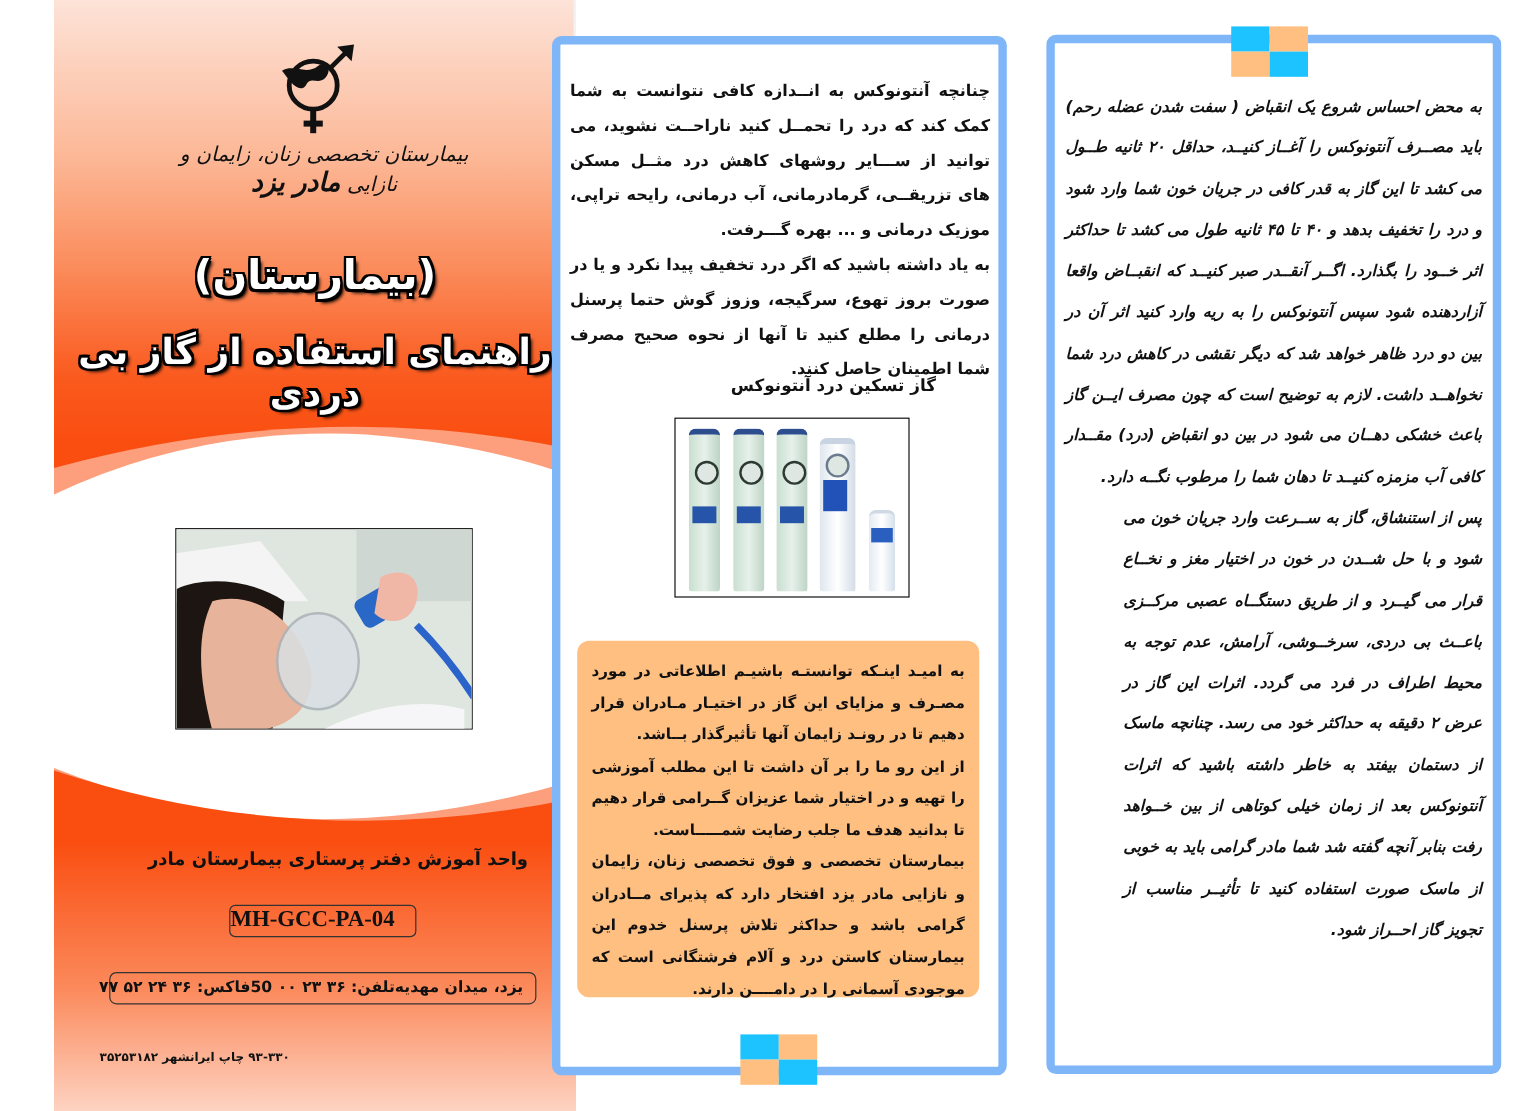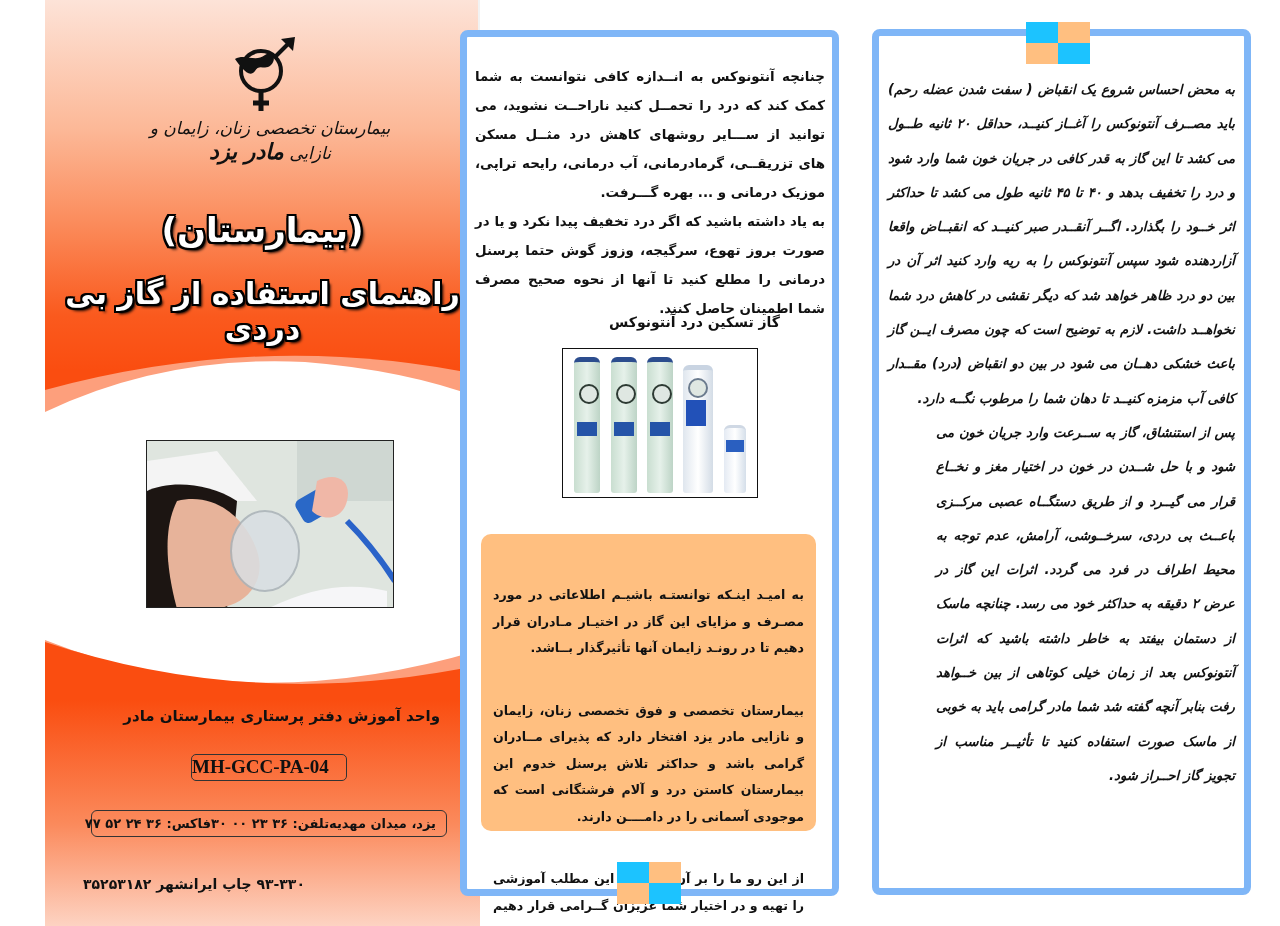--- a/index.html
+++ b/index.html
@@ -47,21 +47,21 @@
     border: 1.5px solid #333; border-radius: 5px; text-align: left;
     font-family: "Liberation Serif", serif; font-weight: bold; font-size: 19px; line-height: 24px; color: #111;
   }
   .contact-box {
     position: absolute; left: 46px; top: 810px; width: 356px; height: 27px;
     border: 1.5px solid #333; border-radius: 6px; direction: rtl;
     display: flex; align-items: center; justify-content: space-between; padding: 0 10px;
     font-weight: bold; font-size: 13px; color: #111; white-space: nowrap;
   }
   .print-code {
-    position: absolute; left: 38px; top: 876px; font-size: 14px; color: #111; font-weight: bold;
+    position: absolute; left: 38px; top: 876px; font-size: 10px; color: #111; font-weight: bold;
     direction: rtl;
   }
 
   
   .panel {
     position: absolute; border: 7px solid #7fb6f7; border-radius: 8px; background: #ffffff;
   }
   .panel-middle { left: 460px; top: 30px; width: 379px; height: 866px; }
   .panel-right { left: 872px; top: 29px; width: 379px; height: 866px; }
 
@@ -108,21 +108,21 @@
   .canister-small { width: 22px; height: 68px; background: linear-gradient(90deg, #e4eaf3, #fff 50%, #d5dfea); border-top: 3px solid #cfd8e4; }
   .canister-small::before { display:none; }
   .canister-small::after { top: 12px; left: 2px; width: 18px; height: 12px; background: #2a5fc0; }
 
   .orange-box {
     position: absolute; left: 481px; top: 534px; width: 335px; height: 297px;
     background: #ffbf80; border-radius: 10px; padding: 12px 12px 0 12px;
   }
   .orange-box p {
     direction: rtl; text-align: justify; text-align-last: right; color: #111;
-    font-size: 12.6px; line-height: 26.5px; font-weight: bold; margin-top: 36px;
+    font-size: 12.6px; line-height: 26.5px; font-weight: bold;
   }
 
   .right-text {
     position: absolute; left: 888px; top: 73px; width: 347px; font-size: 13.2px; line-height: 34.3px; font-style: italic;
   }
   .right-text p + p { margin-top: 0; margin-left: 48px; }
 </style>
 </head>
 <body>
 
@@ -174,21 +174,21 @@
       <path d="M120,168 L240,168 L240,150 C200,140 160,148 120,168 Z" fill="#f6f6f8"></path>
     </svg>
   </div>
 
   <div class="unit-label">واحد آموزش دفتر پرستاری بیمارستان مادر</div>
   <div class="code-box">MH-GCC-PA-04</div>
   <div class="contact-box">
     <span>یزد، میدان مهدیه</span>
     <span>
       <span>تلفن:</span>
-      <span>۳۶ ۲۳ ۰۰ ۳۰</span>
+      <span>۳۶ ۲۳ ۰۰ 50</span>
     </span>
     <span>
       <span>فاکس:</span>
       <span>۳۶ ۲۴ ۵۲ ۷۷</span>
     </span>
   </div>
   <div class="print-code">۹۳-۳۳۰ چاپ ایرانشهر ۳۵۲۵۳۱۸۲</div>
 </div>
 
 <div class="panel panel-middle"></div>
@@ -202,22 +202,22 @@
 <div class="product-photo">
   <div class="canister"></div>
   <div class="canister"></div>
   <div class="canister"></div>
   <div class="canister canister-big"></div>
   <div class="canister canister-small"></div>
 </div>
 
 <div class="orange-box">
   <p>به امیـد اینـکه توانستـه باشیـم اطلاعاتی در مورد مصـرف و مزایای این گاز در اختیـار مـادران قرار دهیم تا در رونـد زایمان آنها تأثیرگذار بــاشد.</p>
+  <p>از این رو ما را بر آن داشت تا این مطلب آموزشی را تهیه و در اختیار شما عزیزان گــرامی قرار دهیم تا بدانید هدف ما جلب رضایت شمـــــاست.</p>
   <p>بیمارستان تخصصی و فوق تخصصی زنان، زایمان و نازایی مادر یزد افتخار دارد که پذیرای مــادران گرامی باشد و حداکثر تلاش پرسنل خدوم این بیمارستان کاستن درد و آلام فرشتگانی است که موجودی آسمانی را در دامــــن دارند.</p>
-  <p>از این رو ما را بر آن داشت تا این مطلب آموزشی را تهیه و در اختیار شما عزیزان گــرامی قرار دهیم تا بدانید هدف ما جلب رضایت شمـــــاست.</p>
 </div>
 
 <div class="tile tile-bottom">
   <span class="c1"></span>
     <span class="c2"></span>
     <span class="c2"></span>
     <span class="c1"></span>
 </div>
 
 <div class="panel panel-right"></div>

